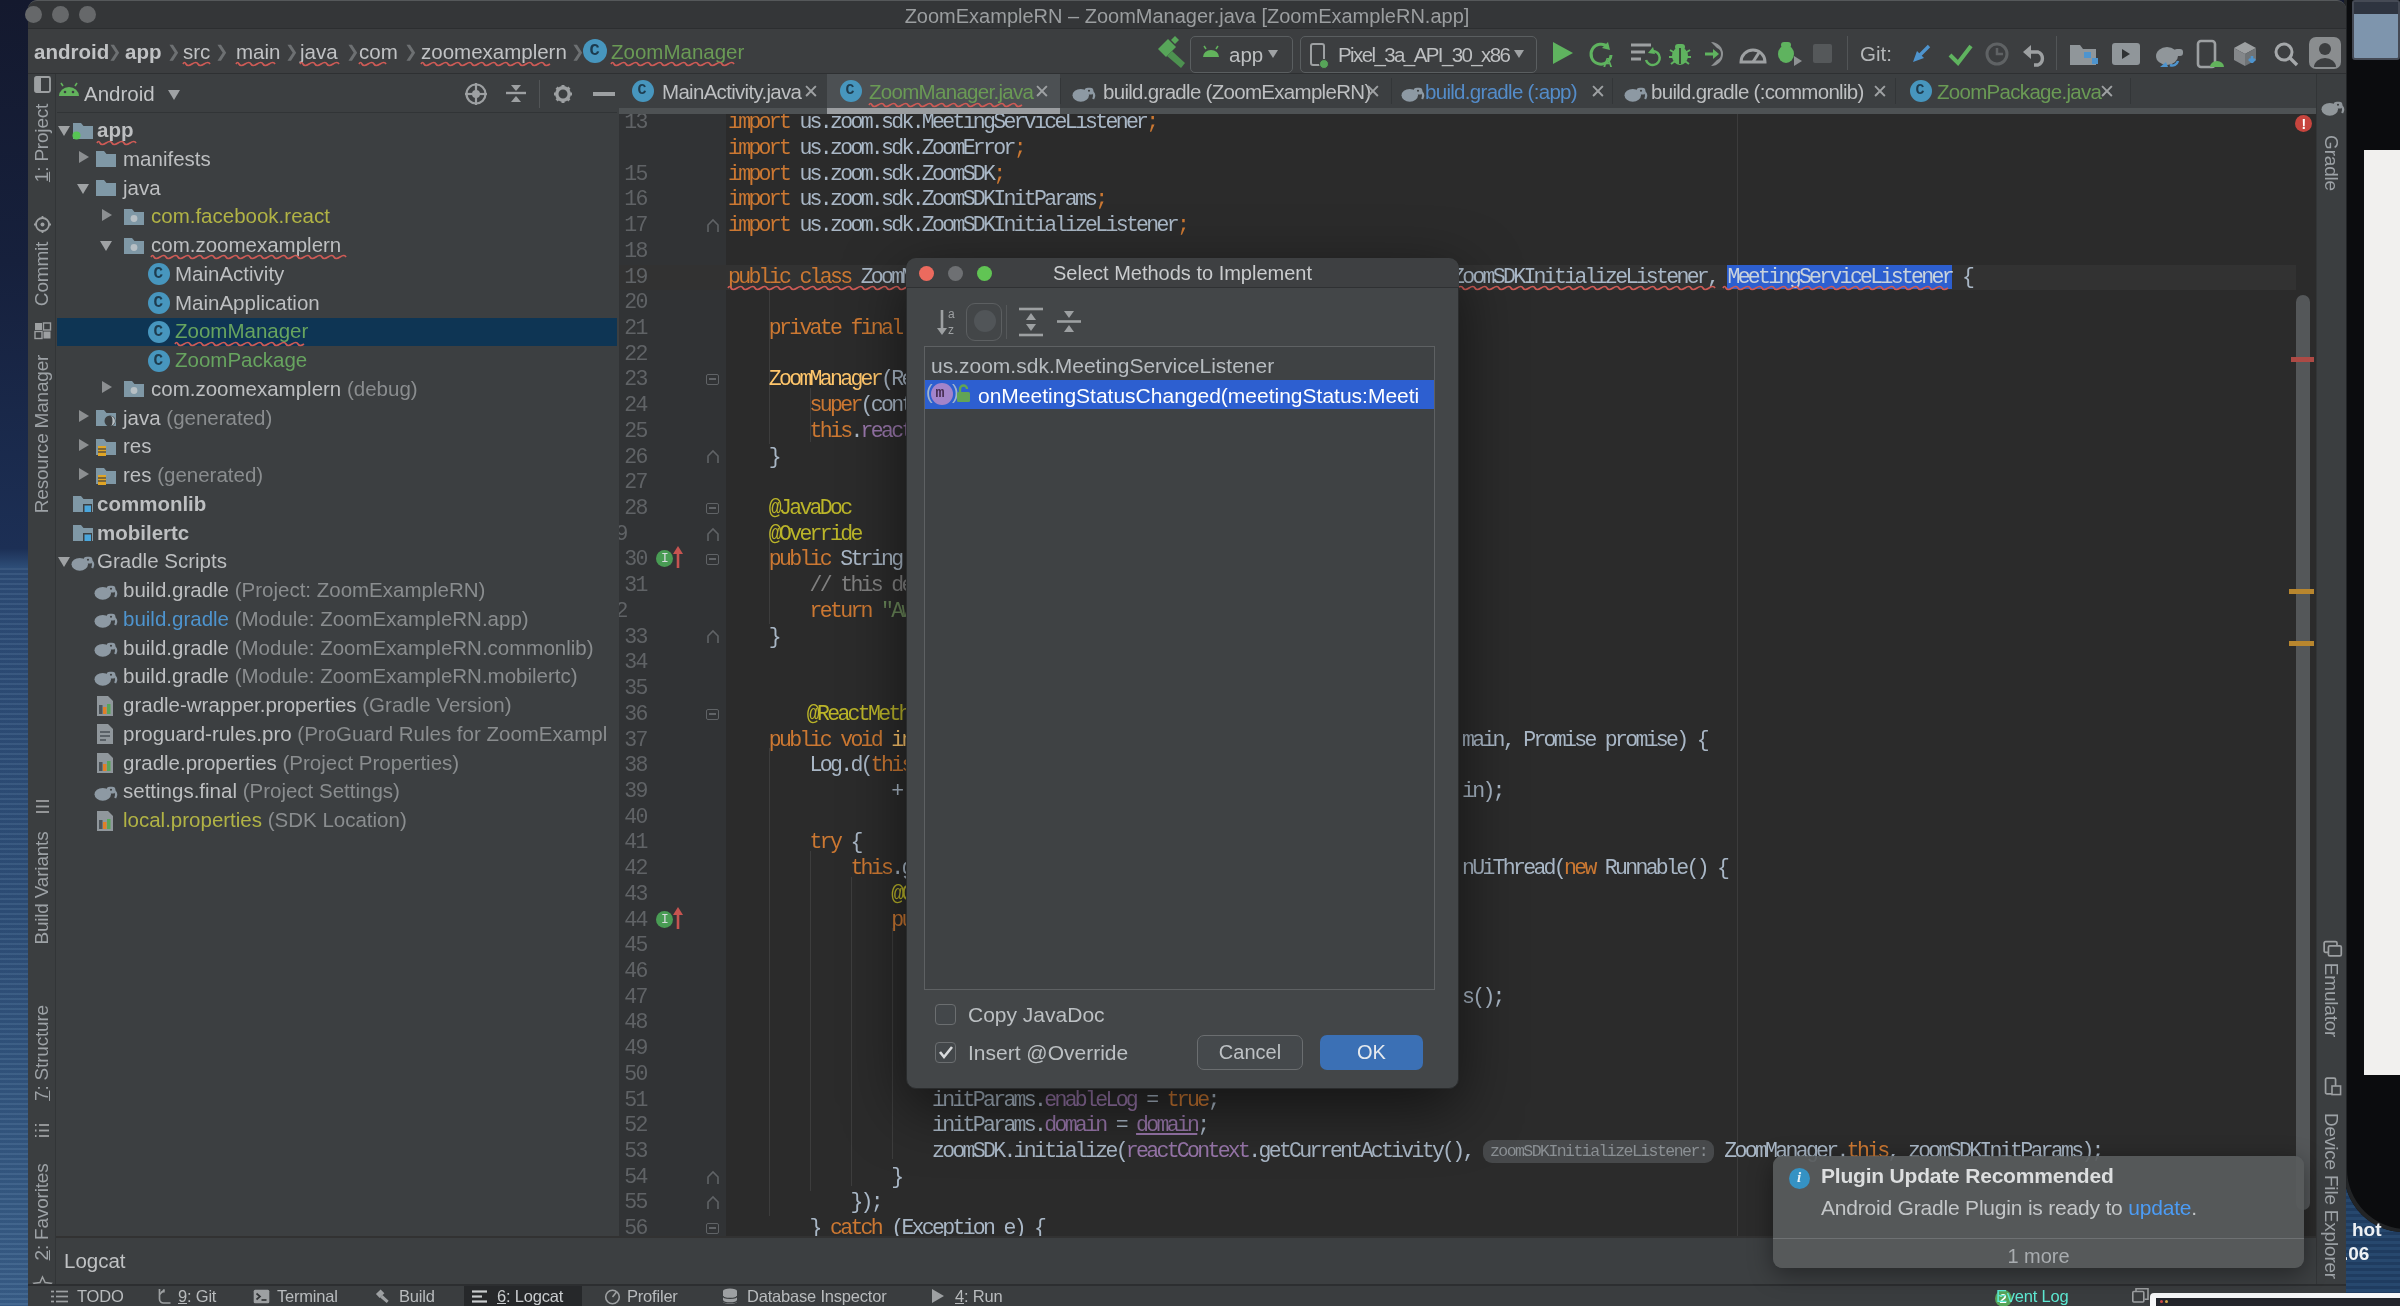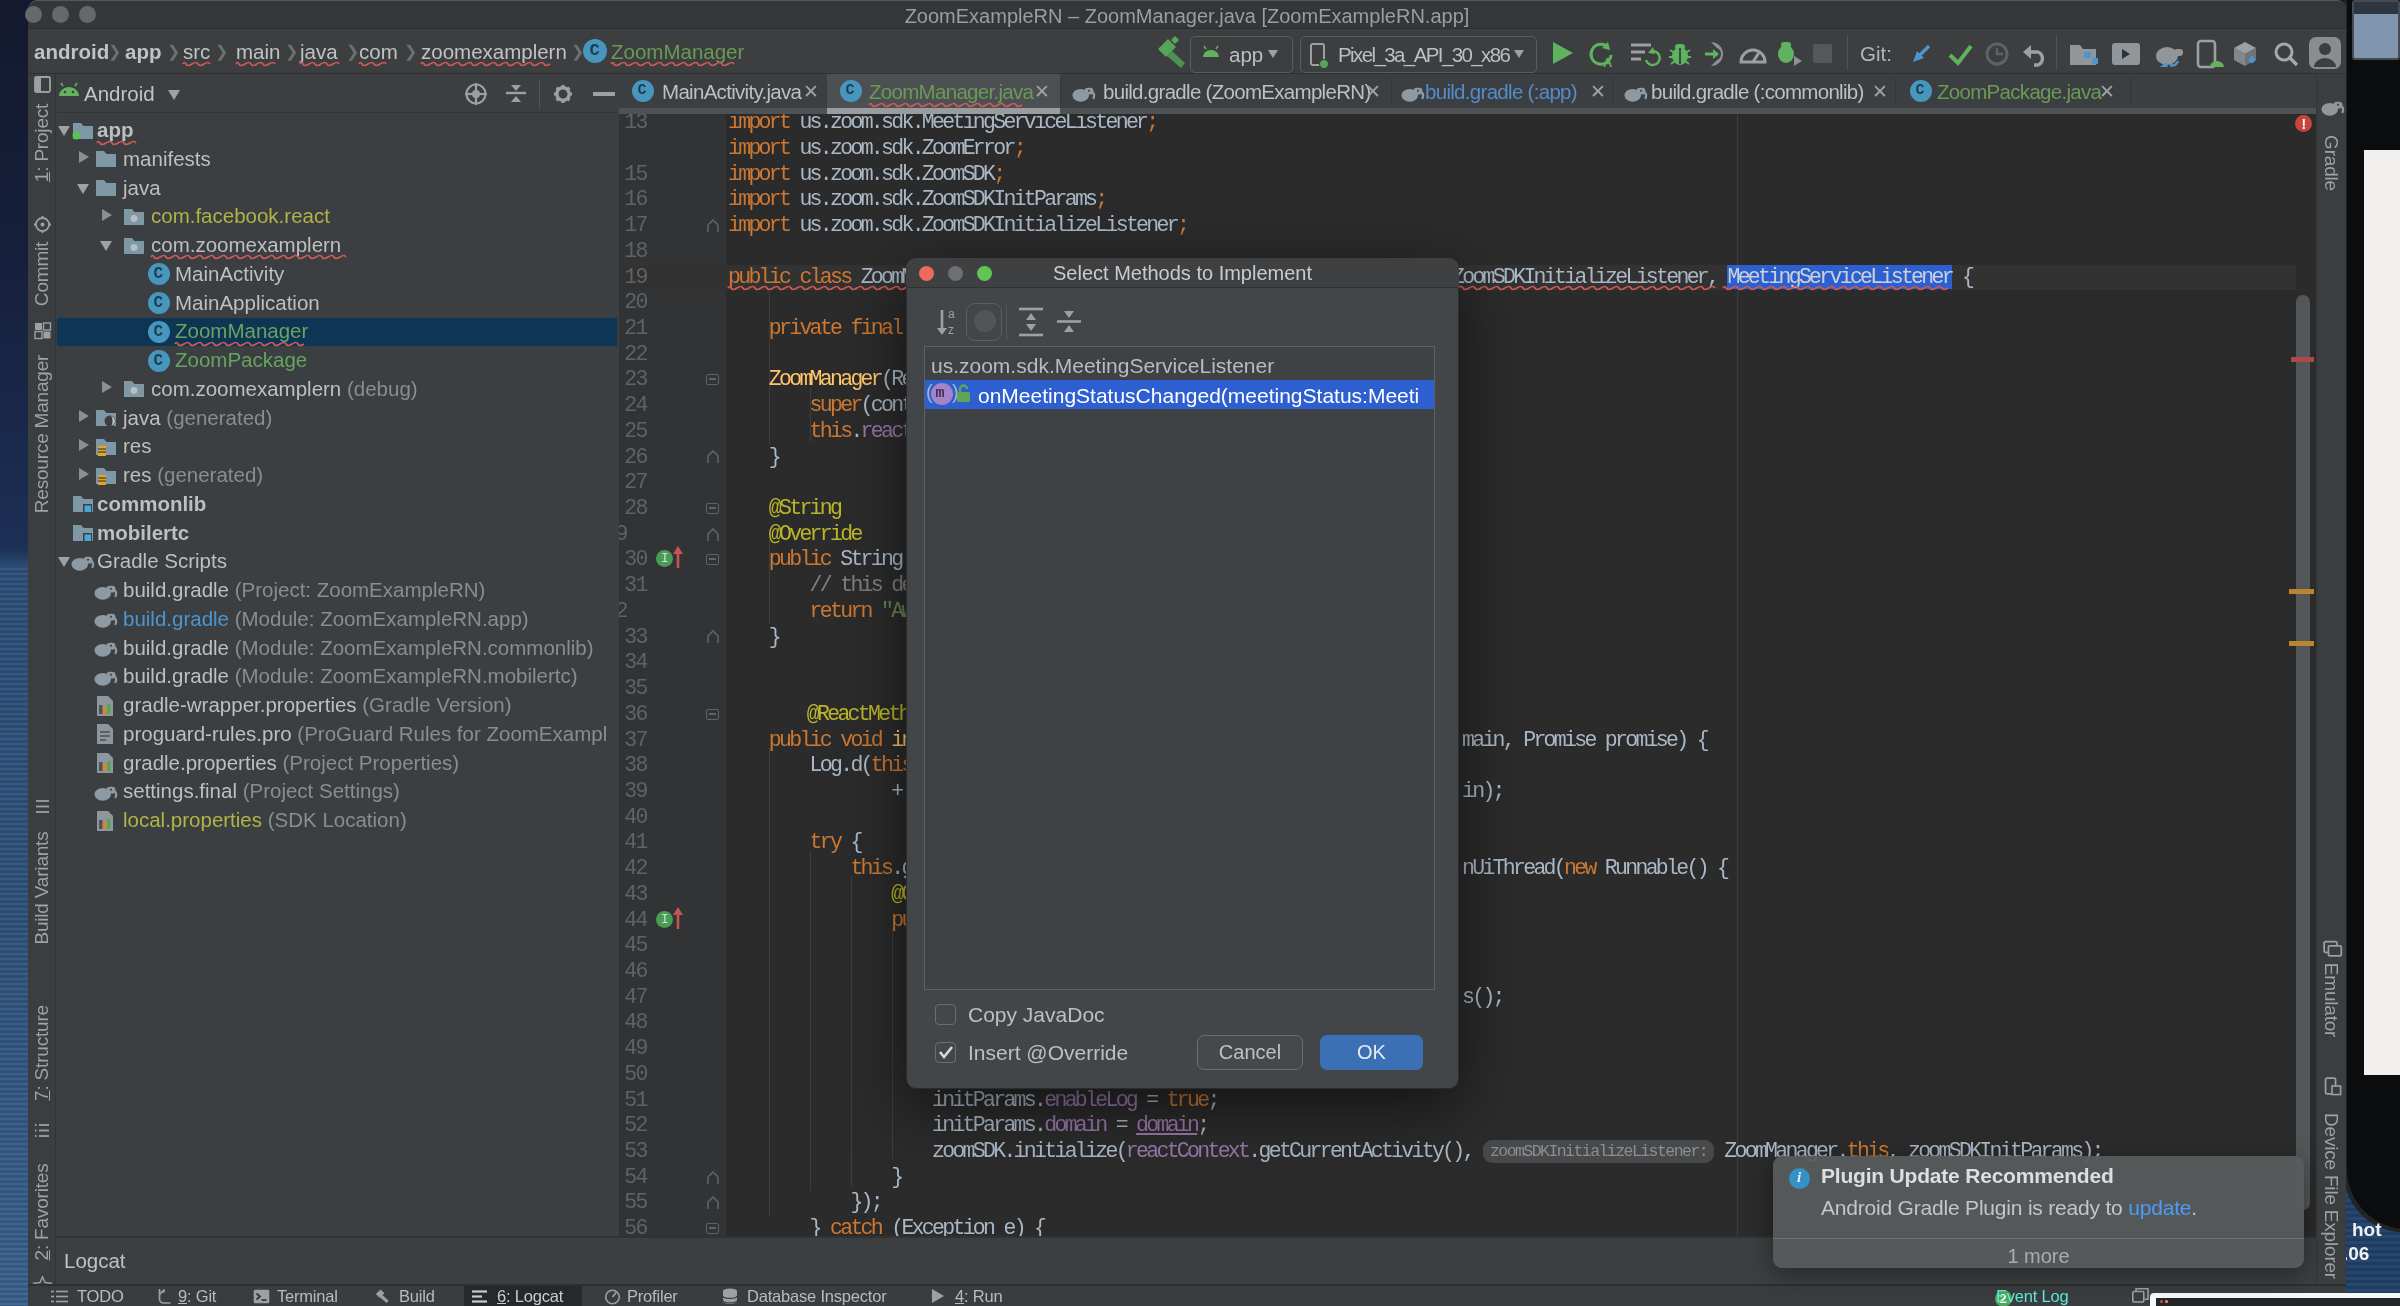--- a/index.html
+++ b/index.html
@@ -604,21 +604,21 @@
         <path d="M0 3 Q1.5 0 3 3 T9 3 T15 3 T21 3 T27 3 T33 3 T39 3 T45 3 T51 3 T57 3 T63 3 T69 3 T75 3 T81 3 T87 3 T93 3 T99 3 T105 3 T111 3 T117 3 T123 3 T129 3 T135 3 T141 3 T147 3 T153 3 T159 3 T165 3 T171 3 T177 3 T183 3 T189 3 T195 3 T201 3 T207 3 T213 3 T219 3 T225 3 T231 3 T237 3 T243 3 T249 3 T255 3 T261 3 T267 3" fill="none" stroke="#cf5b56" stroke-width="1.7"></path>
       </svg>
 <svg class="abs" style="left:1723px;top:285px" width="226" height="5" viewBox="0 0 226 5">
         <path d="M0 3 Q1.5 0 3 3 T9 3 T15 3 T21 3 T27 3 T33 3 T39 3 T45 3 T51 3 T57 3 T63 3 T69 3 T75 3 T81 3 T87 3 T93 3 T99 3 T105 3 T111 3 T117 3 T123 3 T129 3 T135 3 T141 3 T147 3 T153 3 T159 3 T165 3 T171 3 T177 3 T183 3 T189 3 T195 3 T201 3 T207 3 T213 3 T219 3 T225 3" fill="none" stroke="#cf5b56" stroke-width="1.7"></path>
       </svg>
 <div class="cl" style="left:768.8px;top:316.0px"><span style="color:#cc7832;">private final </span><span style="color:#a9b7c6;">ReactApplicationC</span></div>
 <div class="cl" style="left:768.8px;top:367.4px"><span style="color:#ffc66b;">ZoomManager</span><span style="color:#a9b7c6;">(Re</span></div>
 <div class="cl" style="left:809.6px;top:393.1px"><span style="color:#cc7832;">super</span><span style="color:#a9b7c6;">(cont</span></div>
 <div class="cl" style="left:809.6px;top:418.8px"><span style="color:#cc7832;">this</span><span style="color:#a9b7c6;">.</span><span style="color:#9876aa;">react</span></div>
 <div class="cl" style="left:768.8px;top:444.6px"><span style="color:#a9b7c6;">}</span></div>
-<div class="cl" style="left:768.8px;top:496.0px"><span style="color:#bbb529;">@String</span></div>
+<div class="cl" style="left:768.8px;top:496.0px"><span style="color:#bbb529;">@JavaDoc</span></div>
 <div class="cl" style="left:768.8px;top:521.7px"><span style="color:#bbb529;">@Override</span></div>
 <div class="cl" style="left:768.8px;top:547.4px"><span style="color:#cc7832;">public </span><span style="color:#a9b7c6;">String </span><span style="color:#ffc66b;">g</span></div>
 <div class="cl" style="left:809.6px;top:573.2px"><span style="color:#808080;">// this de</span></div>
 <div class="cl" style="left:809.6px;top:598.9px"><span style="color:#cc7832;">return </span><span style="color:#6a8759;">"Aw</span></div>
 <div class="cl" style="left:768.8px;top:624.6px"><span style="color:#a9b7c6;">}</span></div>
 <div class="cl" style="left:768.8px;top:701.8px"><span style="color:#bbb529;margin-left:38px;">@ReactMethod</span></div>
 <div class="cl" style="left:768.8px;top:727.5px"><span style="color:#cc7832;">public void </span><span style="color:#ffc66b;">in</span></div>
 <div class="cl" style="left:1462px;top:727.5px"><span style="color:#a9b7c6">main, Promise promise) {</span></div>
 <div class="cl" style="left:809.6px;top:753.2px"><span style="color:#a9b7c6;">Log.</span><span style="color:#a9b7c6;">d</span><span style="color:#a9b7c6;">(</span><span style="color:#cc7832;">this</span></div>
 <div class="cl" style="left:891.2px;top:778.9px"><span style="color:#a9b7c6;">+ </span></div>

